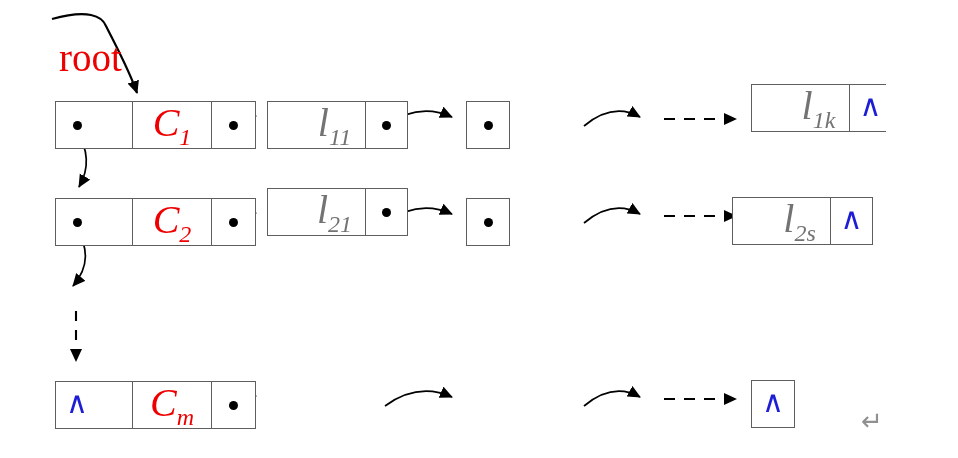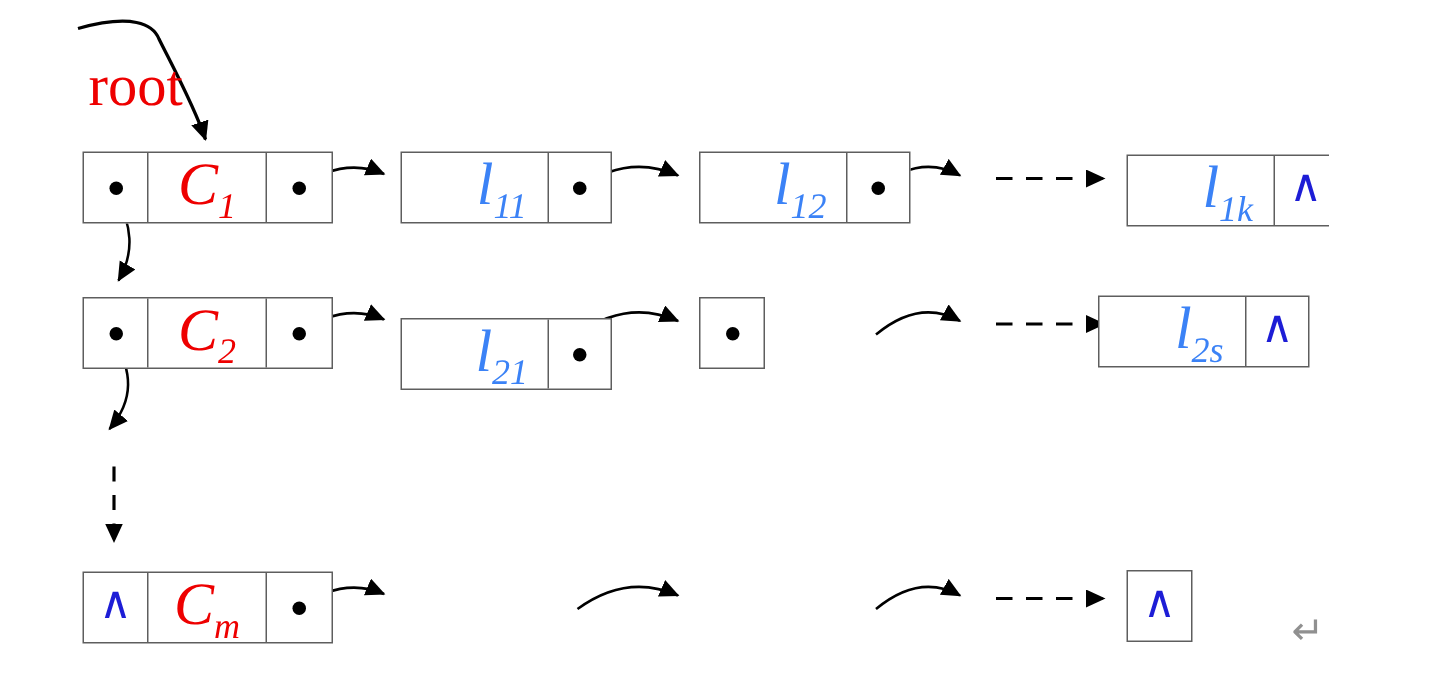--- a/index.html
+++ b/index.html
@@ -14,27 +14,27 @@
   }
   .node{
     position:absolute;display:flex;height:48px;box-sizing:border-box;
     border:1px solid #5e5e5e;background:#ffffff;
   }
   .cell{
     display:flex;align-items:center;justify-content:center;
     box-sizing:border-box;height:100%;
   }
   .cell + .cell{border-left:1px solid #5e5e5e;}
-  .w42{width:42px;}  .w79{width:79px;}  .w44{width:44px;}
+  .w42{width:42px;}  .w79{width:79px;margin-left:34px;}  .w44{width:44px;}
   .w97{width:97px;}  .w41{width:42px;}
   .dot{width:9px;height:9px;border-radius:50%;background:#000;}
   .lbl{font-style:italic;font-size:40px;line-height:1;transform:translateY(-2px);}
   .lbl sub{font-size:24px;line-height:0;}
   .red{color:#ee0000;}
-  .blue{color:#3b82f6;margin-left:36px;}
+  .blue{color:#737373;margin-left:36px;}
   .nullmark{
     color:#1d1dd6;font-size:30px;line-height:1;font-style:normal;
     transform:translateY(-2px);
   }
   .eol-mark{
     position:absolute;left:861px;top:408px;font-size:26px;line-height:1;
     color:#909090;font-family:"DejaVu Sans",sans-serif;
   }
 </style>
 </head>
@@ -90,50 +90,47 @@
   <div class="node" style="left:267px;top:101px">
     <div class="cell w97">
       <span class="lbl blue"><span>l</span><sub>11</sub></span>
     </div>
     <div class="cell w41">
         <span class="dot"></span>
       </div>
   </div>
 
   <div class="node" style="left:466px;top:101px">
-    <div class="cell w97">
-      <span class="lbl blue"><span>l</span><sub>12</sub></span>
-    </div>
     <div class="cell w41">
         <span class="dot"></span>
       </div>
   </div>
 
-  <div class="node" style="left:751px;top:103px">
+  <div class="node" style="left:751px;top:84px">
     <div class="cell w97">
       <span class="lbl blue"><span>l</span><sub>1k</sub></span>
     </div>
     <div class="cell w41">
         <span class="nullmark">∧</span>
       </div>
   </div>
 
   <div class="node" style="left:55px;top:198px">
     <div class="cell w42">
         <span class="dot"></span>
       </div>
     <div class="cell w79">
       <span class="lbl red"><span>C</span><sub>2</sub></span>
     </div>
     <div class="cell w44">
         <span class="dot"></span>
       </div>
   </div>
 
-  <div class="node" style="left:267px;top:212px">
+  <div class="node" style="left:267px;top:188px">
     <div class="cell w97">
       <span class="lbl blue"><span>l</span><sub>21</sub></span>
     </div>
     <div class="cell w41">
         <span class="dot"></span>
       </div>
   </div>
 
   <div class="node" style="left:466px;top:198px">
     <div class="cell w41">

